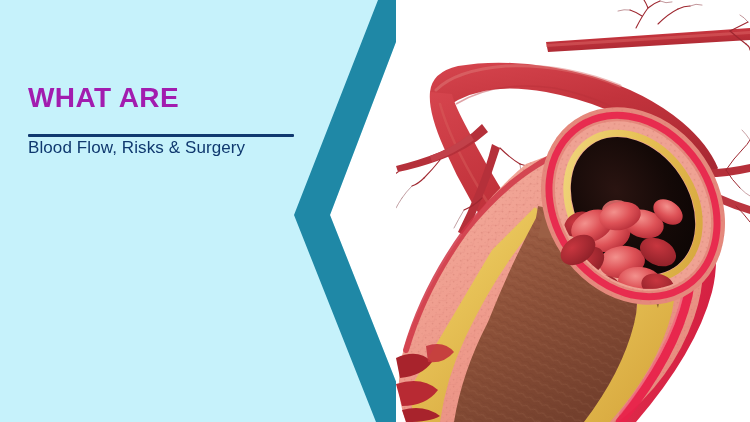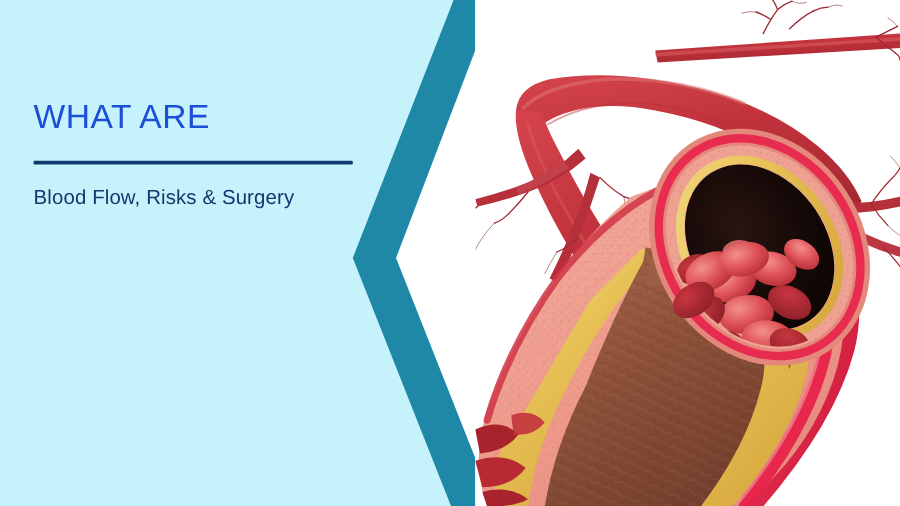--- a/index.html
+++ b/index.html
@@ -20,30 +20,30 @@
 
   
   .teal-band{
     position:absolute;left:0;top:0;width:420px;height:422px;
     pointer-events:none;
   }
 
   
   .text-block{position:absolute;left:28px;top:82px;width:290px;}
   .headline{
-    margin:0;color:#1d4ed8;
-    font-size:28px;line-height:31px;font-weight:normal;
+    margin:0;color:#a21caf;
+    font-size:28px;line-height:31px;font-weight:bold;
     letter-spacing:.4px;
   }
   .headline span{display:block;}
   .rule{
     margin-top:21px;width:266px;height:3px;background:#10396f;border-radius:1px;
   }
   .subtitle{
-    margin:0;padding-top:17px;color:#10396f;
+    margin:0;color:#10396f;
     font-size:17px;line-height:21px;font-weight:normal;letter-spacing:.1px;
   }
 
   
   .illustration{
     position:absolute;left:396px;top:0;width:354px;height:422px;overflow:hidden;
     background:#ffffff;
   }
   .illustration svg{display:block;width:354px;height:422px;}
 </style>

